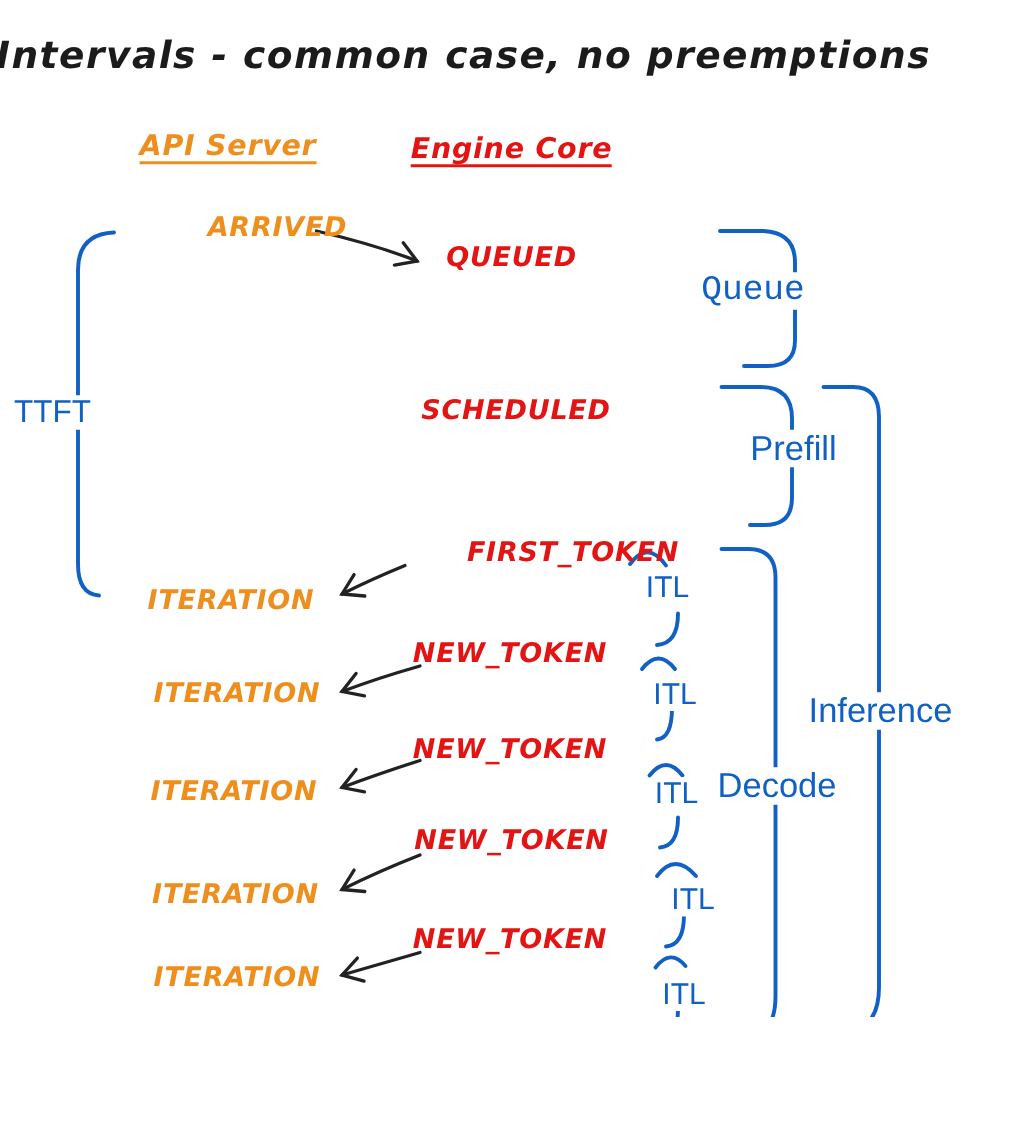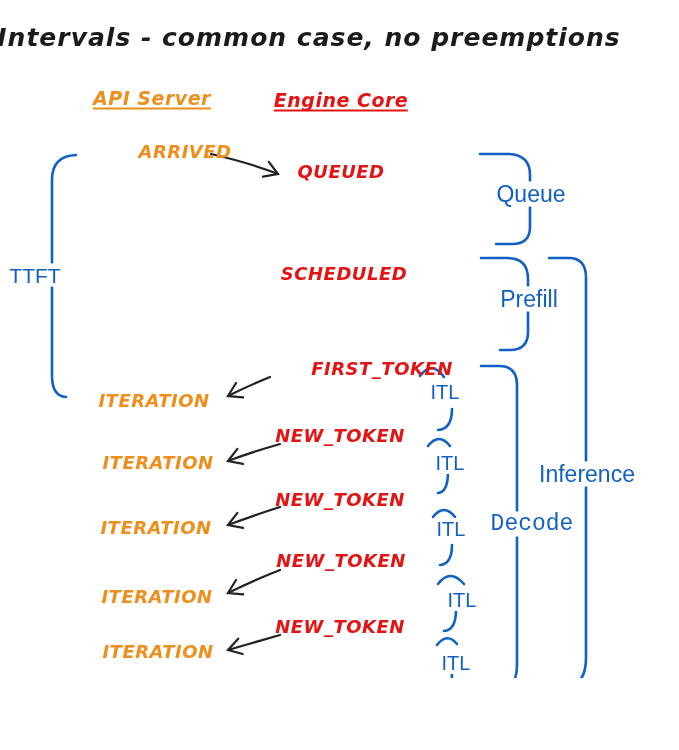--- a/index.html
+++ b/index.html
@@ -94,23 +94,23 @@
 
   <div class="lbl hand event red" style="left:341px;top:172px;">QUEUED</div>
   <div class="lbl hand event red" style="left:344px;top:274px;">SCHEDULED</div>
   <div class="lbl hand event red" style="left:334px;top:369px;margin-left:48px;">FIRST_TOKEN</div>
   <div class="lbl hand event red" style="left:340px;top:436px;">NEW_TOKEN</div>
   <div class="lbl hand event red" style="left:340px;top:500px;">NEW_TOKEN</div>
   <div class="lbl hand event red" style="left:341px;top:561px;">NEW_TOKEN</div>
   <div class="lbl hand event red" style="left:340px;top:627px;">NEW_TOKEN</div>
 
   <div class="lbl sans blue ttft" style="left:35px;top:275px;">TTFT</div>
-  <div class="lbl sans blue big-int" style="left:531px;top:194px;">Queue</div>
+  <div class="lbl sans blue big-int" style="left:502px;top:194px;font-family:Liberation Mono, monospace;">Queue</div>
   <div class="lbl sans blue big-int" style="left:529px;top:299px;">Prefill</div>
-  <div class="lbl sans blue big-int" style="left:532px;top:524px;font-family:Liberation Mono, monospace;">Decode</div>
+  <div class="lbl sans blue big-int" style="left:518px;top:524px;">Decode</div>
   <div class="lbl sans blue big-int" style="left:587px;top:474px;">Inference</div>
   <div class="lbl sans blue itl" style="left:445px;top:392px;">ITL</div>
   <div class="lbl sans blue itl" style="left:450px;top:463px;">ITL</div>
   <div class="lbl sans blue itl" style="left:451px;top:529px;">ITL</div>
   <div class="lbl sans blue itl" style="left:462px;top:600px;">ITL</div>
   <div class="lbl sans blue itl" style="left:456px;top:663px;">ITL</div>
 
 </div>
 
 </body></html>

